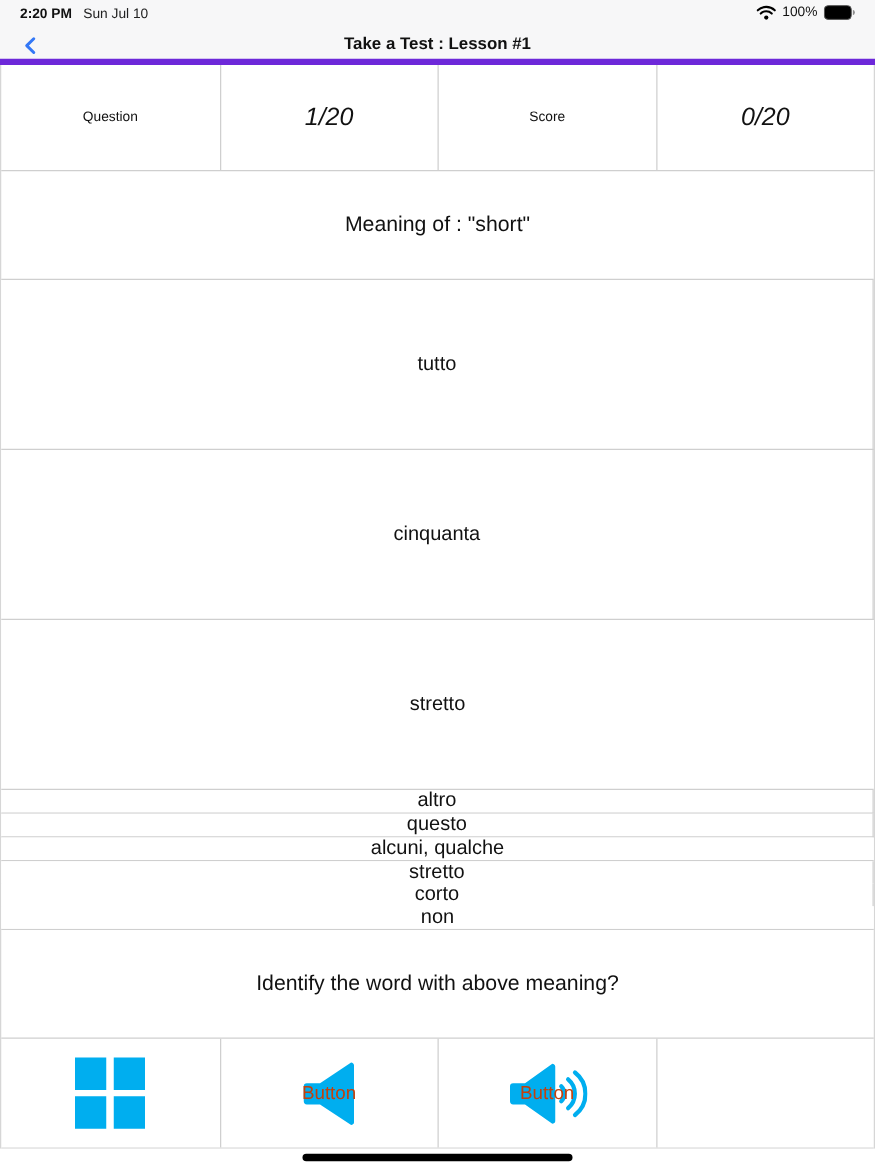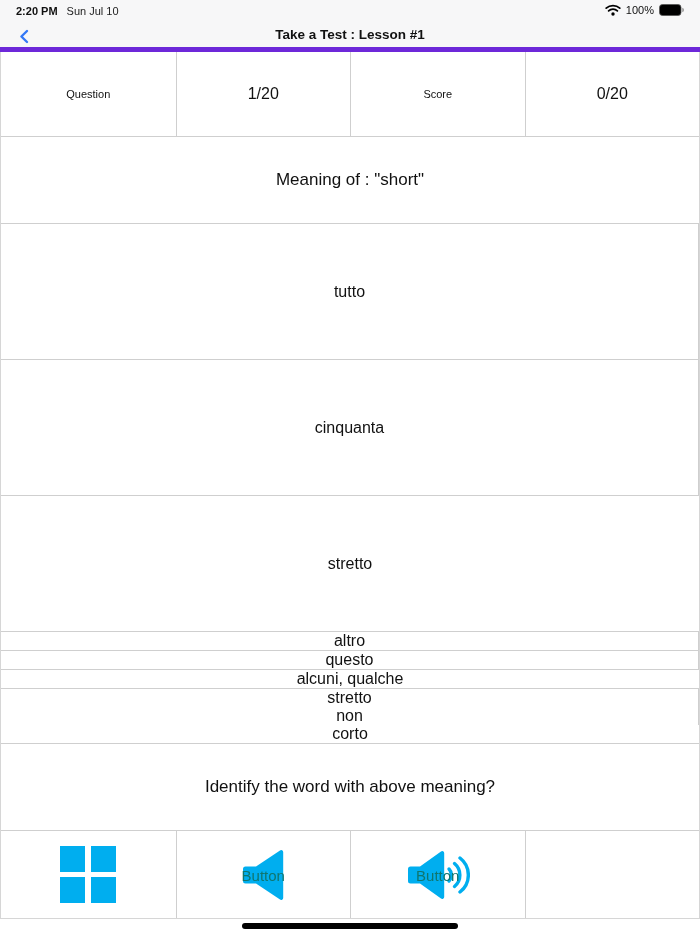--- a/index.html
+++ b/index.html
@@ -18,36 +18,36 @@
   .nav-bar { position:relative; height:30px; border-bottom:5px solid #6d28d9; display:flex; align-items:center; justify-content:center; }
   .nav-title { font-size:13.5px; font-weight:700; }
   .back-btn { position:absolute; left:14px; top:4px; width:20px; height:20px; display:flex; align-items:center; justify-content:center; cursor:pointer; }
 
   
   .table { border-left:1px solid #d6d6d6; border-right:1px solid #d6d6d6; }
   .stats-row { height:85px; border-bottom:1px solid #cfcfcf; display:grid; grid-template-columns:repeat(4,1fr); }
   .stats-cell { display:flex; align-items:center; justify-content:center; }
   .stats-cell + .stats-cell { border-left:1px solid #cfcfcf; }
   .stats-label { font-size:11px; }
-  .stats-value { font-size:16px; }
+  .stats-value { font-size:20px;font-style:italic; }
 
   .question-row { height:87px; border-bottom:1px solid #cfcfcf; display:flex; align-items:center; justify-content:center; font-size:17px; }
 
   .options-grid { height:520px; border-bottom:1px solid #cfcfcf; display:grid; grid-template-columns:repeat(1,1fr); grid-template-rows:repeat(3,1fr); }
   .option-cell { display:flex; align-items:center; justify-content:center; font-size:16px; border-right:1px solid #cfcfcf; border-bottom:1px solid #cfcfcf; cursor:pointer; background:#fff; }
   .option-cell:nth-child(3n) { border-right:none; }
   .option-cell:nth-child(n+7) { border-bottom:none; }
 
   .prompt-row { height:87px; border-bottom:1px solid #cfcfcf; display:flex; align-items:center; justify-content:center; font-size:17px; }
 
   .toolbar { height:88px; border-bottom:1px solid #d6d6d6; display:grid; grid-template-columns:repeat(4,1fr); }
   .toolbar-cell { position:relative; display:flex; align-items:center; justify-content:center; cursor:pointer; }
   .toolbar-cell + .toolbar-cell { border-left:1px solid #cfcfcf; }
   .toolbar-cell.empty { cursor:default; }
-  .hidden-label { position:absolute; left:0; right:0; top:50%; transform:translateY(-50%); text-align:center; font-size:15px; color:#0f766e; z-index:2; pointer-events:none; }
+  .hidden-label { position:absolute; left:0; right:0; top:50%; transform:translateY(-50%); text-align:center; font-size:15px; color:#c2410c; z-index:2; pointer-events:none; }
   .toolbar-icon { position:relative; z-index:1; display:block; }
 
   .footer { position:relative; height:15px; background:#fff; }
   .home-indicator { position:absolute; left:50%; top:4px; transform:translateX(-50%); width:216px; height:6px; border-radius:3px; background:#000; cursor:grab; }
 </style>
 </head>
 <body>
 
 <div class="screen">
 
@@ -107,22 +107,22 @@
     </div>
 
     <div class="options-grid">
       <div class="option-cell">tutto</div>
       <div class="option-cell">cinquanta</div>
       <div class="option-cell">stretto</div>
       <div class="option-cell">altro</div>
       <div class="option-cell">questo</div>
       <div class="option-cell">alcuni, qualche</div>
       <div class="option-cell">stretto</div>
+      <div class="option-cell">corto</div>
       <div class="option-cell">non</div>
-      <div class="option-cell">corto</div>
     </div>
 
     <div class="prompt-row">
       <span>Identify the word with above meaning?</span>
     </div>
 
     <div class="toolbar">
 
       <div class="toolbar-cell">
         <svg class="toolbar-icon" width="58" height="59" viewBox="0 0 58 59">

